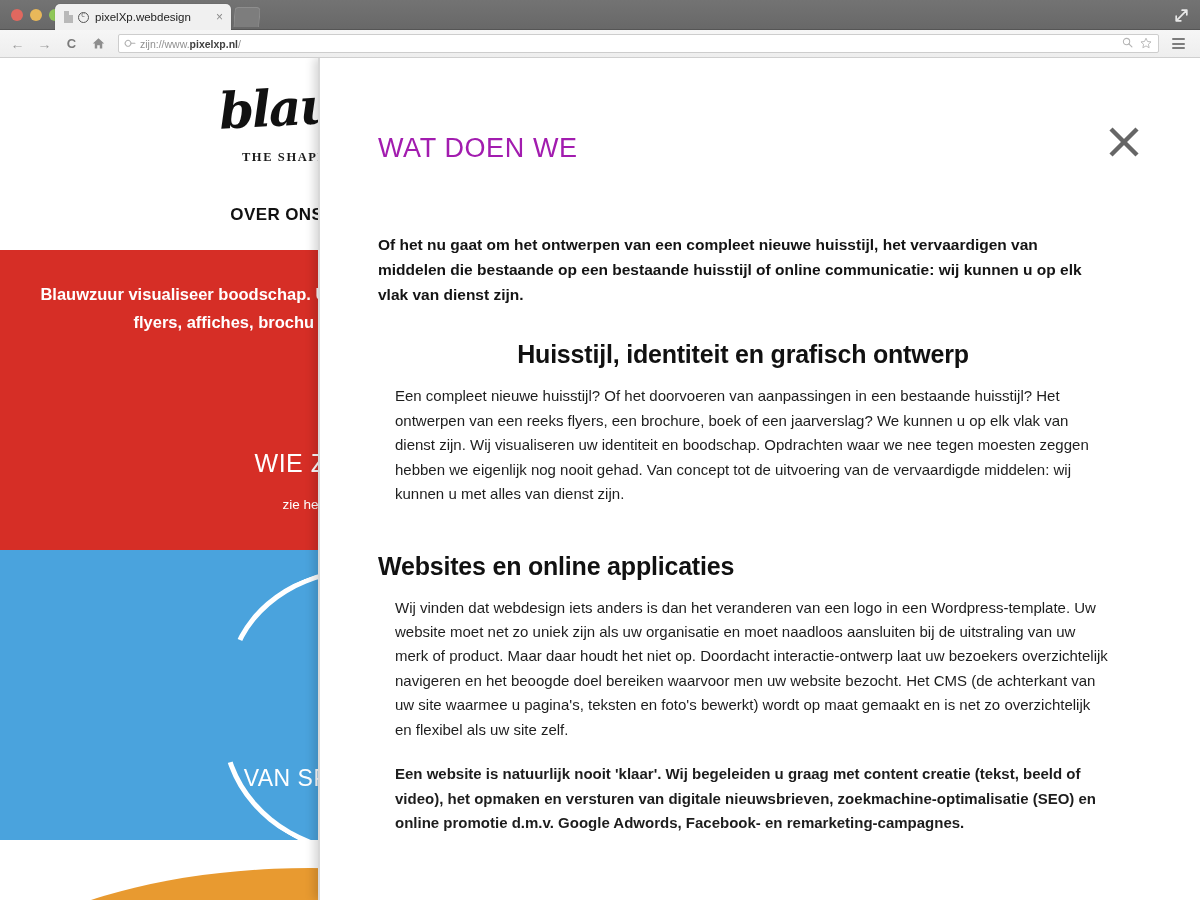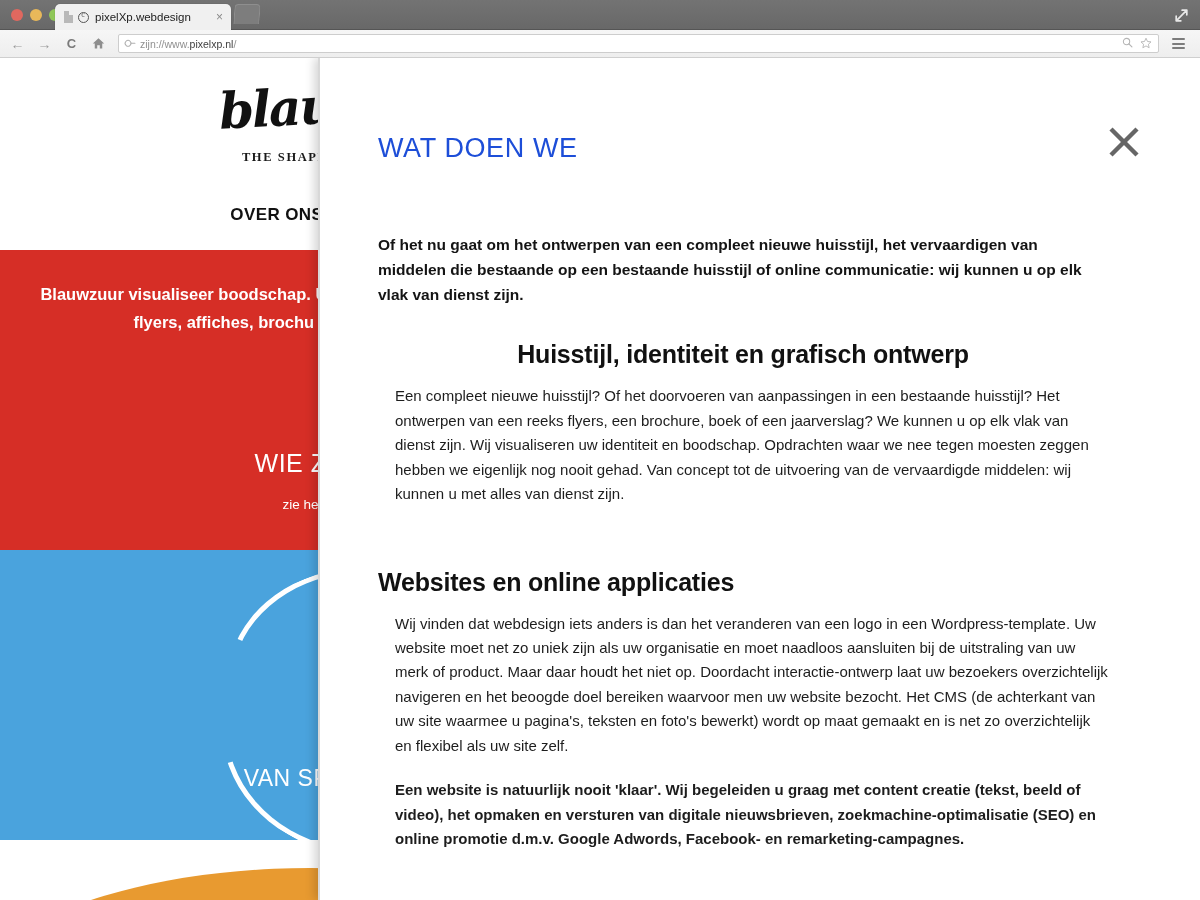--- a/index.html
+++ b/index.html
@@ -45,21 +45,21 @@
   .tl-red    { background: #e0685f; }
   .tl-yellow { background: #e8b85a; }
   .tl-green  { background: #8fc758; }
 
   .tab-strip {
     position: absolute;
     left: 55px;
     top: 4px;
     height: 26px;
     display: flex;
-    align-items: flex-start;
+    align-items: center;
   }
   .tab {
     position: relative;
     height: 26px;
     min-width: 176px;
     background: #f0f0f0;
     border-radius: 5px 5px 0 0;
     display: flex;
     align-items: center;
     padding: 0 8px 0 9px;
@@ -170,21 +170,21 @@
     color: #b0b0b0;
     font-size: 9px;
     margin-right: 5px;
     transform: rotate(-45deg);
   }
   .url-text {
     font-size: 10.5px;
     color: #909090;
     white-space: nowrap;
   }
-  .url-text b { color: #404040; font-weight: 400; }
+  .url-text b { color: #404040; font-weight: 700; }
 
   .url-right-icons {
     margin-left: auto;
     display: flex;
     gap: 7px;
     align-items: center;
     color: #b4b4b4;
     font-size: 10px;
   }
 
@@ -362,21 +362,21 @@
     left: 60px;
     top: 0;
     width: 730px;
     color: #1b1b1b;
   }
   .modal-title {
     margin-top: 75px;
     font-size: 27px;
     font-weight: 400;
     letter-spacing: 0.6px;
-    color: #1d4ed8;
+    color: #a21caf;
   }
   .close-btn {
     position: absolute;
     top: 64px;
     right: 56px;
     width: 40px;
     height: 40px;
     color: #666666;
   }
   .modal-lede {
@@ -387,21 +387,21 @@
     color: #141414;
   }
   .modal-h2 {
     font-size: 25px;
     font-weight: 700;
     line-height: 1.2;
     color: #111;
     letter-spacing: -0.2px;
   }
   .modal-h2.s1 { margin-top: 32px; text-align: center; }
-  .modal-h2.s2 { margin-top: 60px; }
+  .modal-h2.s2 { margin-top: 44px; }
   .modal-p {
     margin-top: 15px;
     font-size: 15px;
     line-height: 1.63;
     color: #1d1d1d;
     margin-left: 17px;
   }
   .modal-p + .modal-p { margin-top: 20px; font-weight: bold; }
 </style>
 </head>

